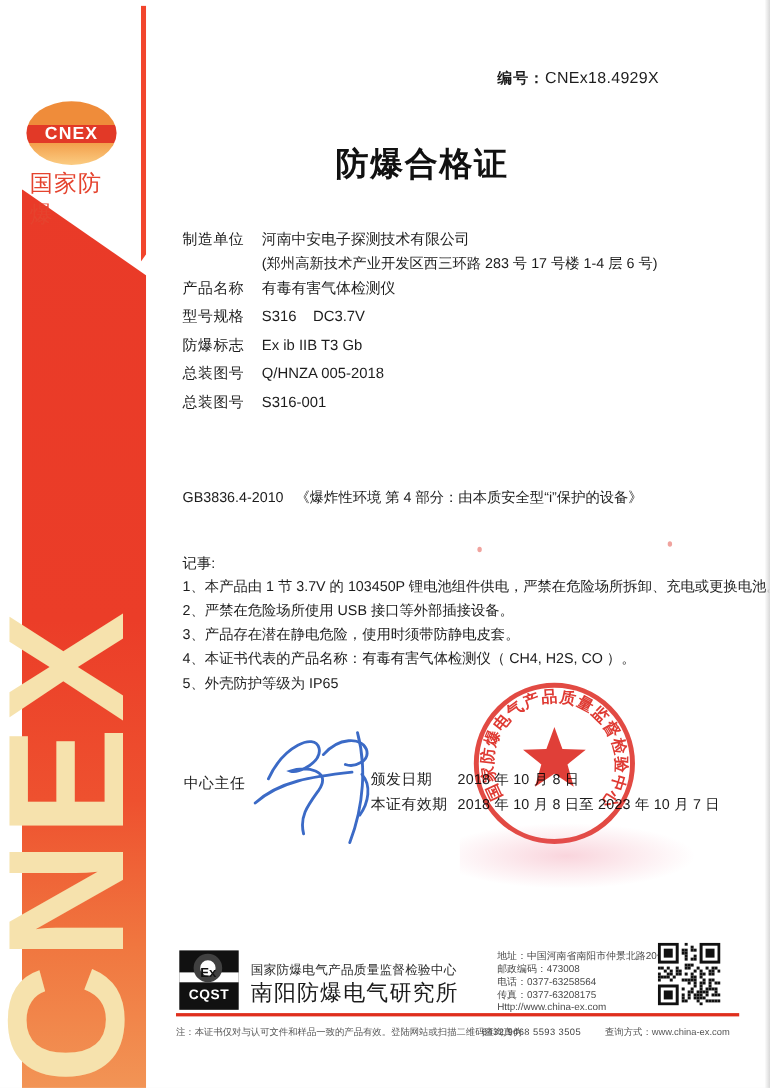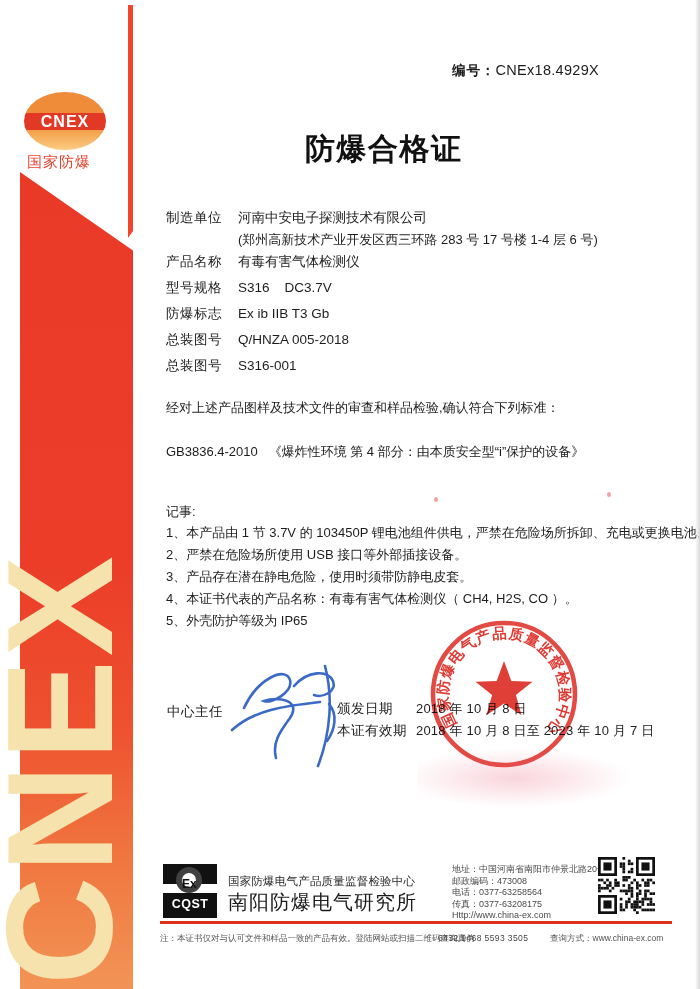--- a/index.html
+++ b/index.html
@@ -35,21 +35,21 @@
     background:linear-gradient(to bottom,#ef8c3a 0%,#ef8c3a 37%,#e23927 37%,#e23927 66%,#f3a04c 66%,#fbcc82 100%);
     overflow:hidden;
   }
   .logo-oval span{
     position:absolute;left:0;top:21px;width:100%;height:17px;
     text-align:center;color:#fff;font-weight:800;font-size:16px;
     line-height:17px;letter-spacing:1px;
   }
   .logo-tagline{
     left:27px;top:153px;width:80px;
-    color:#e5432e;font-size:15px;letter-spacing:1px;font-weight:500;
+    color:#e5432e;font-size:21px;letter-spacing:1px;font-weight:500;
   }
   
   .cert-no{left:452px;top:62px;font-size:13.5px;}
   .cert-no .lbl{font-weight:700;letter-spacing:1px;}
   .cert-no .val{font-size:14.5px;letter-spacing:.3px;}
   .title{
     left:305px;top:129px;margin:0;
     font-size:30px;font-weight:900;letter-spacing:1.5px;color:#111;
   }
   
@@ -128,21 +128,20 @@
   </div>
   <div class="abs frow" style="top:331px;">
     <span class="flabel">总装图号</span>
     <span class="fvalue">Q/HNZA 005-2018</span>
   </div>
   <div class="abs frow" style="top:357px;">
     <span class="flabel">总装图号</span>
     <span class="fvalue">S316-001</span>
   </div>
 
-  <div class="abs std" style="top:399px;">经对上述产品图样及技术文件的审查和样品检验,确认符合下列标准：</div>
   <div class="abs std" style="top:443px;">GB3836.4-2010&nbsp;&nbsp;&nbsp;《爆炸性环境 第 4 部分：由本质安全型“i”保护的设备》</div>
 
   <div class="abs std" style="top:503px;">记事:</div>
   <div class="abs note-line" style="top:524px;">1、本产品由 1 节 3.7V 的 103450P 锂电池组件供电，严禁在危险场所拆卸、充电或更换电池。</div>
   <div class="abs note-line" style="top:546px;">2、严禁在危险场所使用 USB 接口等外部插接设备。</div>
   <div class="abs note-line" style="top:568px;">3、产品存在潜在静电危险，使用时须带防静电皮套。</div>
   <div class="abs note-line" style="top:590px;">4、本证书代表的产品名称：有毒有害气体检测仪（ CH4, H2S, CO ）。</div>
   <div class="abs note-line" style="top:612px;">5、外壳防护等级为 IP65</div>
 
   <div class="abs speck" style="left:434px;top:497px;"></div>

